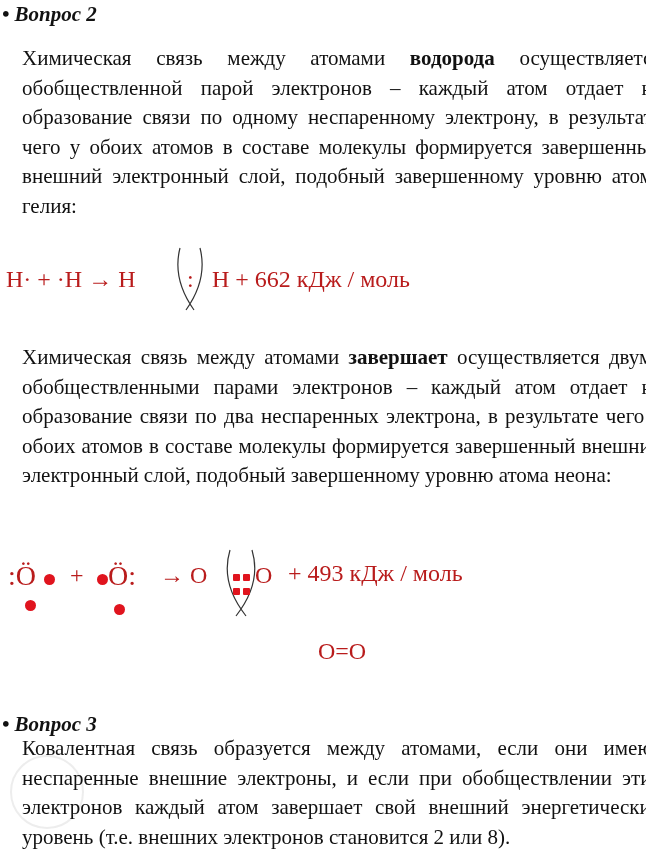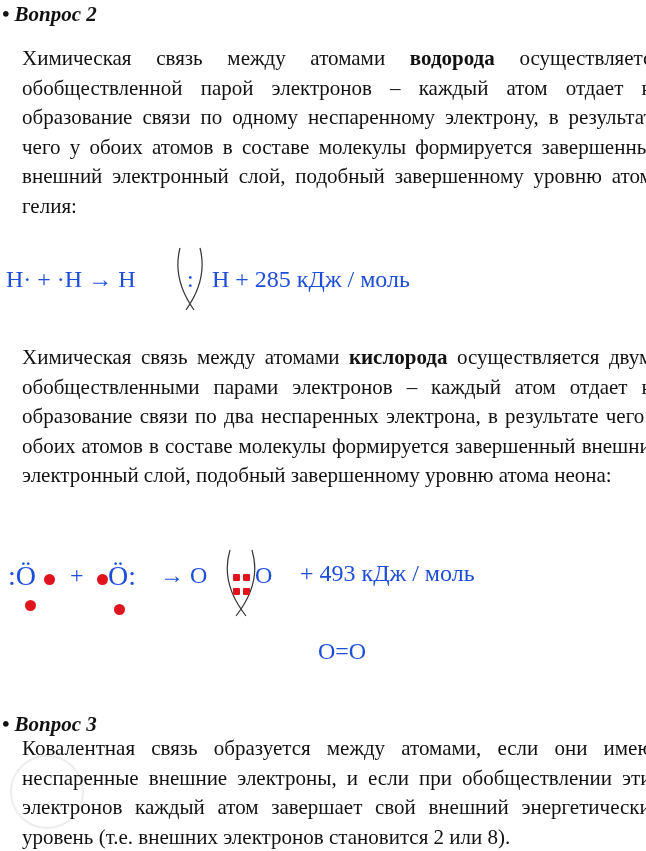--- a/index.html
+++ b/index.html
@@ -8,21 +8,21 @@
     font-family: "Liberation Serif", serif; color: #111;
   }
   .hdr { position: absolute; left: 0; width: 646px; height: 30px; }
   .q-title { position: absolute; left: 2px; top: 0; font-size: 21px; font-weight: bold; font-style: italic; text-align: right; }
   .copyright { position: absolute; right: 2px; top: 0; font-size: 21px; }
   .para {
     position: absolute; left: 2px; width: 640px;
     font-size: 21px; line-height: 29.5px; text-align: justify; text-align-last: left; margin-left: 20px;
   }
   .para b { font-weight: bold; }
-  .eq { position: absolute; font-size: 24px; white-space: nowrap; color: #1d4ed8; }
+  .eq { position: absolute; font-size: 24px; white-space: nowrap; color: #b91c1c; }
   .dot { display: inline-block; width: 11px; height: 11px; border-radius: 50%; background: #e0141e; position: absolute; }
   .sdot { display: inline-block; width: 7px; height: 7px; background: #e0141e; position: absolute; border-radius: 1px;}
   .wm { position: absolute; left: 10px; top: 755px; width: 70px; height: 70px; border: 2px solid #ccc; border-radius: 50%; opacity: 0.35; }
 </style>
 </head>
 <body>
 
 <div class="hdr" style="top:2px;">
   <span class="q-title">• Вопрос 2</span>
 </div>
@@ -30,45 +30,45 @@
 <div class="para" style="top:44px;">
   <span>Химическая связь между атомами </span><b>водорода</b><span> осуществляется обобществленной парой электронов – каждый атом отдает на образование связи по одному неспаренному электрону, в результате чего у обоих атомов в составе молекулы формируется завершенный внешний электронный слой, подобный завершенному уровню атома гелия:</span>
 </div>
 
 <div class="eq" style="left:6px; top:266px; width:470px; height:40px;">
   <span>H· + ·H → H</span>
   <svg width="28" height="66" viewBox="0 0 28 66" style="position:absolute; left:170px; top:-20px;">
     <path d="M4 2 Q-4 33 18 64 M24 2 Q32 33 10 64" stroke="#333" stroke-width="1.2" fill="none"></path>
   </svg>
   <span style="position:absolute; left:181px; top:0;">:</span>
-  <span style="position:absolute; left:206px; top:0;">H + 285 кДж / моль</span>
+  <span style="position:absolute; left:206px; top:0;">H + 662 кДж / моль</span>
 </div>
 
 <div class="para" style="top:343px;">
-  <span>Химическая связь между атомами </span><b>кислорода</b><span> осуществляется двумя обобществленными парами электронов – каждый атом отдает на образование связи по два неспаренных электрона, в результате чего у обоих атомов в составе молекулы формируется завершенный внешний электронный слой, подобный завершенному уровню атома неона:</span>
+  <span>Химическая связь между атомами </span><b>завершает</b><span> осуществляется двумя обобществленными парами электронов – каждый атом отдает на образование связи по два неспаренных электрона, в результате чего у обоих атомов в составе молекулы формируется завершенный внешний электронный слой, подобный завершенному уровню атома неона:</span>
 </div>
 
 <div class="eq" style="left:0; top:560px; width:560px; height:120px;">
   <span style="position:absolute; left:8px; top:0; font-size:28px;">:Ö</span>
   <span class="dot" style="left:44px; top:14px;"></span>
   <span class="dot" style="left:25px; top:40px;"></span>
   <span style="position:absolute; left:70px; top:2px;">+</span>
   <span class="dot" style="left:97px; top:14px;"></span>
   <span style="position:absolute; left:108px; top:0; font-size:28px;">Ö:</span>
   <span class="dot" style="left:114px; top:44px;"></span>
   <span style="position:absolute; left:160px; top:2px;">→ O</span>
   <svg width="30" height="70" viewBox="0 0 30 70" style="position:absolute; left:226px; top:-12px;">
     <path d="M4 2 Q-6 35 20 68 M26 2 Q36 35 10 68" stroke="#333" stroke-width="1.2" fill="none"></path>
   </svg>
   <span class="sdot" style="left:233px; top:14px;"></span>
   <span class="sdot" style="left:243px; top:14px;"></span>
   <span class="sdot" style="left:233px; top:28px;"></span>
   <span class="sdot" style="left:243px; top:28px;"></span>
   <span style="position:absolute; left:255px; top:2px;">O</span>
-  <span style="position:absolute; left:288px; top:0;margin-left:12px;">+ 493 кДж / моль</span>
+  <span style="position:absolute; left:288px; top:0;">+ 493 кДж / моль</span>
   <span style="position:absolute; left:318px; top:78px;font-family:Liberation Serif, serif;">O=O</span>
 </div>
 
 <div class="hdr" style="top:712px;">
   <span class="q-title">• Вопрос 3</span>
 </div>
 
 <div class="wm"></div>
 
 <div class="para" style="top:734px;">

